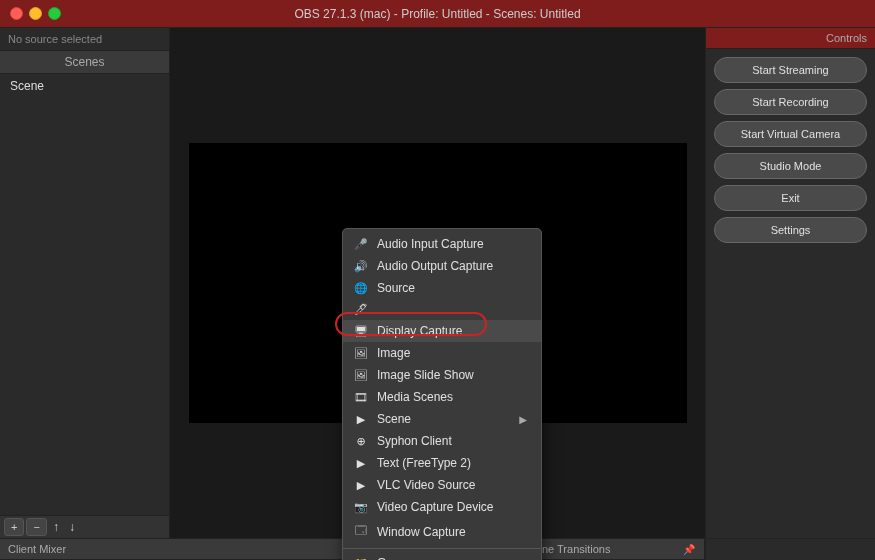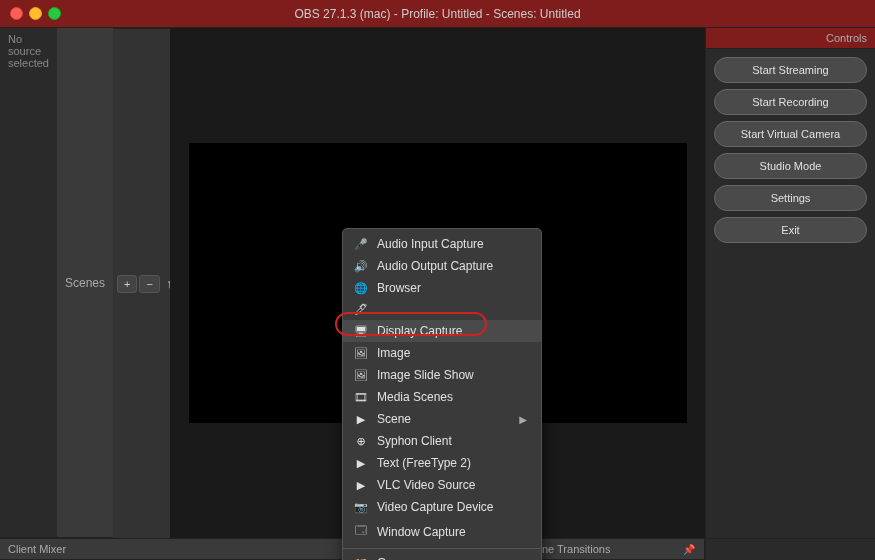--- a/index.html
+++ b/index.html
@@ -48,20 +48,21 @@
     
     .main-layout {
       display: flex;
       height: calc(100% - 28px - 22px);
     }
 
     
     .left-panel {
       width: 170px;
       display: flex;
+      flex-direction: column;
       border-right: 1px solid #222;
     }
     .panel-header {
       background: #3a3a3a;
       padding: 4px 8px;
       font-size: 12px;
       color: #aaa;
       border-bottom: 1px solid #222;
       display: flex;
       align-items: center;
@@ -296,21 +297,21 @@
       <div class="ctx-item">
         <span class="ctx-icon">🎤</span>
         <span class="ctx-label">Audio Input Capture</span>
       </div>
       <div class="ctx-item">
         <span class="ctx-icon">🔊</span>
         <span class="ctx-label">Audio Output Capture</span>
       </div>
       <div class="ctx-item">
         <span class="ctx-icon">🌐</span>
-        <span class="ctx-label">Browser</span>
+        <span class="ctx-label">Source</span>
       </div>
       <div class="ctx-item">
         <span class="ctx-icon">🖊</span>
       </div>
       <div class="ctx-item display-capture-item" style="background:#4a4a4a;">
         <span class="ctx-icon">🖥</span>
         <span class="ctx-label">Display Capture</span>
       </div>
       <div class="ctx-item">
         <span class="ctx-icon">🖼</span>
@@ -359,22 +360,22 @@
     <div class="red-oval"></div>
   </div>
 
   <div class="right-panel">
     <div class="controls-header">Controls</div>
     <div class="controls-body">
       <button class="ctrl-btn">Start Streaming</button>
       <button class="ctrl-btn">Start Recording</button>
       <button class="ctrl-btn">Start Virtual Camera</button>
       <button class="ctrl-btn">Studio Mode</button>
+      <button class="ctrl-btn">Exit</button>
       <button class="ctrl-btn">Settings</button>
-      <button class="ctrl-btn">Exit</button>
     </div>
   </div>
 
 </div>
 
 <div class="bottom-row" style="height:118px;">
 
   <div class="audio-mixer">
     <div class="section-header">
       <span>Client Mixer</span>

